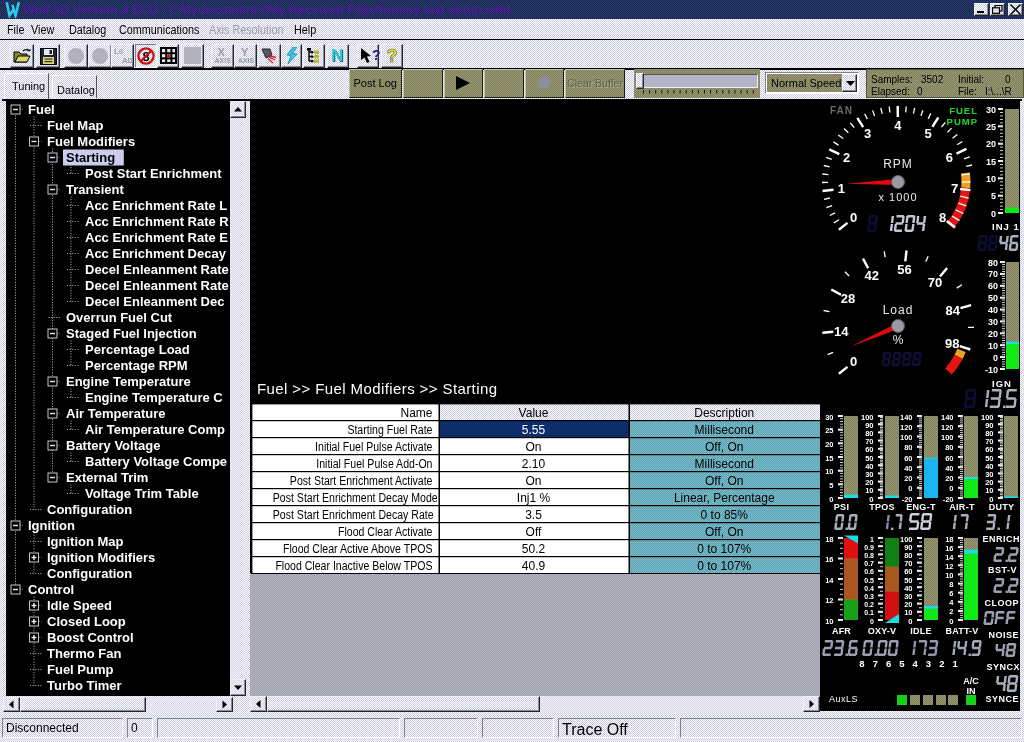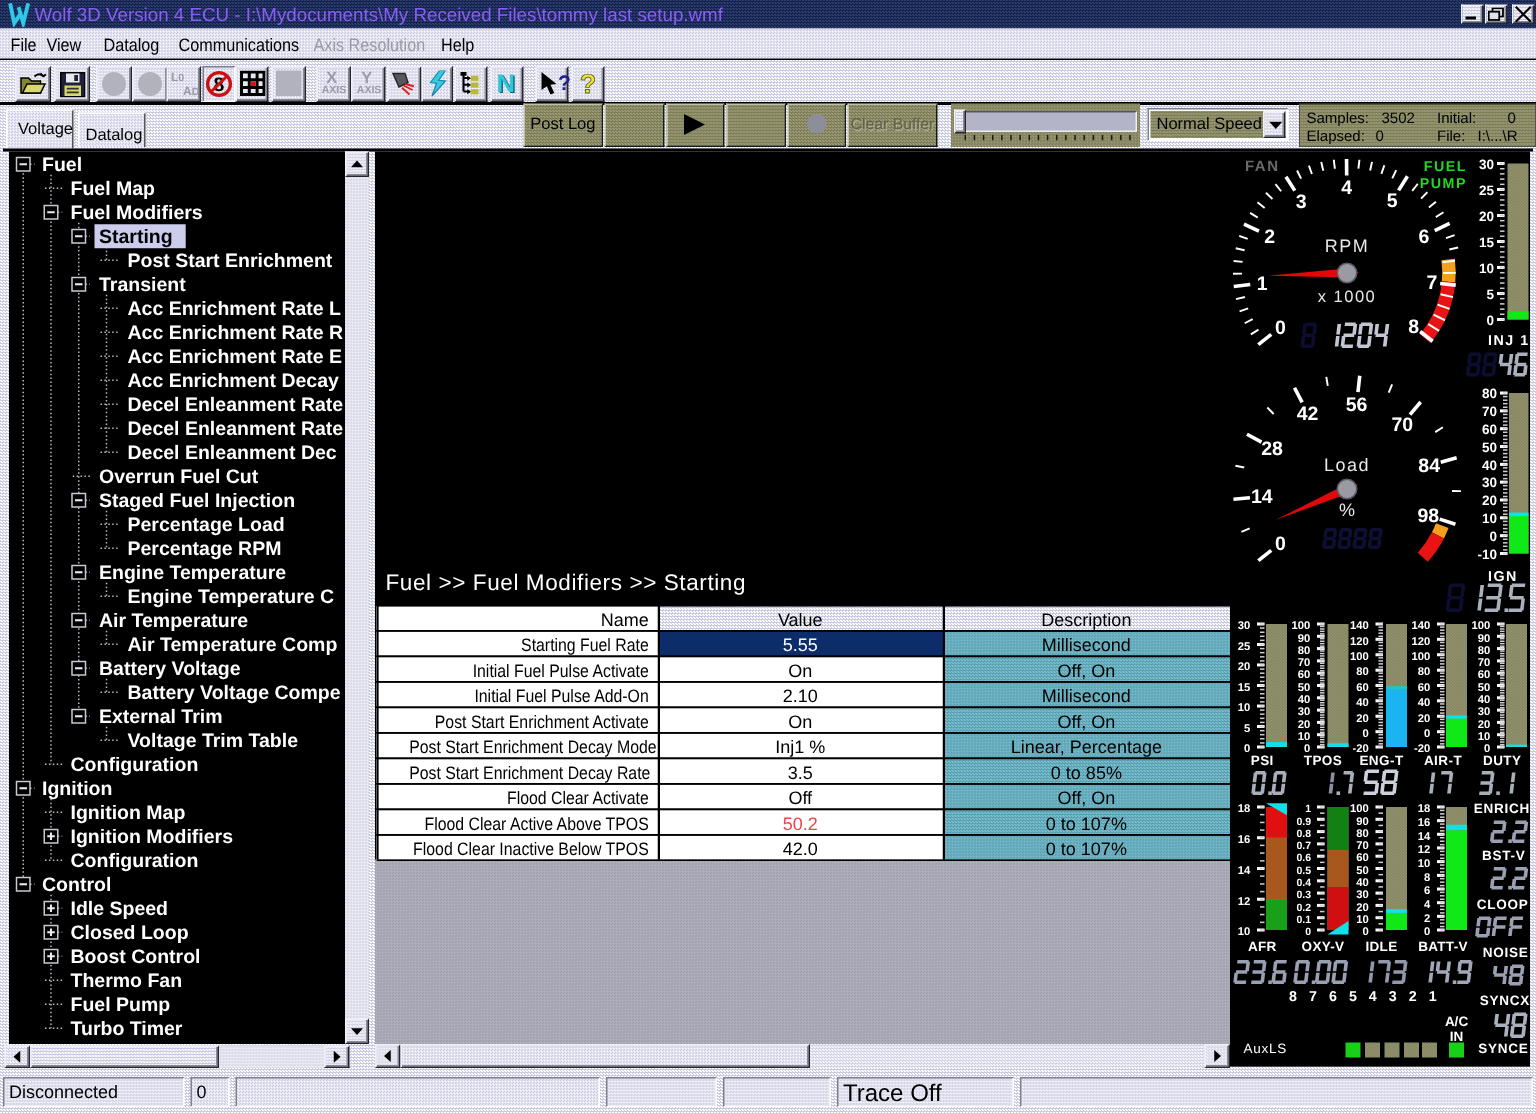--- a/index.html
+++ b/index.html
@@ -19,21 +19,21 @@
 </style></head>
 <body>
 <div class="ab nav" style="left:0;top:0;width:1024px;height:19px"></div>
 <svg class="ab" style="left:5px;top:2px" width="16" height="16" viewBox="0 0 16 16">
 <g stroke="#2ec8e8" stroke-width="2.6" fill="none" stroke-linecap="square">
 <path d="M2 1.5 L4.5 13.5 L7.5 9"></path>
       <path d="M7.8 4 L10.5 13.5 L13.5 1.5"></path>
     </g>
 <path d="M7.5 9 L8.6 6.8" stroke="#2ec8e8" stroke-width="2.2"></path>
   </svg>
-<div class="ab txt" style="left:23px;top:3px;font-size:12.5px;font-weight:normal;color:#8b5cf6;letter-spacing:0px">Wolf 3D Version 4 ECU - I:\Mydocuments\My Received Files\tommy last setup.wmf</div>
+<div class="ab txt" style="left:23px;top:3px;font-size:12.5px;font-weight:bold;color:#4c1d95;letter-spacing:0px">Wolf 3D Version 4 ECU - I:\Mydocuments\My Received Files\tommy last setup.wmf</div>
 <div class="ab lav btn" style="left:974px;top:3px;width:15px;height:13px"></div>
 <div class="ab lav btn" style="left:990px;top:3px;width:15px;height:13px"></div>
 <div class="ab lav btn" style="left:1008px;top:3px;width:15px;height:13px"></div>
 <div class="ab" style="left:977px;top:11px;width:7px;height:2px;background:#000"></div>
 <svg class="ab" style="left:992px;top:5px" width="11" height="9" viewBox="0 0 11 9">
 <rect x="3" y="0.5" width="7" height="5.5" fill="none" stroke="#000" stroke-width="1.2"></rect>
 <rect x="0.5" y="2.8" width="7" height="5.5" fill="#e0e0ea" stroke="#000" stroke-width="1.2"></rect>
   </svg>
 <svg class="ab" style="left:1010px;top:4px" width="11" height="11" viewBox="0 0 11 11">
 <path d="M1 0 L5.5 4.5 L10 0 L11 1 L6.5 5.5 L11 10 L10 11 L5.5 6.5 L1 11 L0 10 L4.5 5.5 L0 1 Z" fill="#000"></path>
@@ -129,21 +129,21 @@
 <text x="13" y="13" font-size="14" font-weight="bold" fill="#202088" font-family="Liberation Sans">?</text>
   </svg>
 <div class="ab lav btn" style="left:380.9px;top:43.5px;width:22px;height:24px"></div>
 <svg class="ab" style="left:383.9px;top:45.5px" width="16" height="20" viewBox="0 0 16 20">
 <text x="8" y="16" font-size="18" font-weight="bold" fill="#e8e832" stroke="#606020" stroke-width="0.6" text-anchor="middle" font-family="Liberation Sans">?</text>
   </svg>
 <div class="ab lav" style="left:0;top:70px;width:1024px;height:28px"></div>
 <div class="ab lav" style="left:4px;top:72.5px;width:45px;height:26px">
     <div class="ab" style="left:0;top:0;width:100%;height:100%;border-left:1px solid #fff;border-top:1px solid #fff;border-right:1px solid #555"></div>
   </div>
-<div class="ab txt" style="left:12px;top:80px;font-size:11px">Voltage</div>
+<div class="ab txt" style="left:12px;top:80px;font-size:11px">Tuning</div>
 <div class="ab lav" style="left:52px;top:75px;width:45px;height:23px">
     <div class="ab" style="left:0;top:0;width:100%;height:100%;border-left:1px solid #fff;border-top:1px solid #fff;border-right:1px solid #555"></div>
   </div>
 <div class="ab txt" style="left:57px;top:84px;font-size:11px">Datalog</div>
 <div class="ab olv obtn" style="left:348.5px;top:69px;width:53.5px;height:28.5px"></div>
 <div class="ab txt" style="left:348.5px;top:77px;width:53.5px;text-align:center;font-size:11px;">Post Log</div>
 <div class="ab olv obtn" style="left:403px;top:69px;width:40px;height:28.5px"></div>
 <div class="ab olv obtn" style="left:444px;top:69px;width:39px;height:28.5px"></div>
 <svg class="ab" style="left:455px;top:76px" width="16" height="14" viewBox="0 0 16 14">
     <path d="M1 0 L15 7 L1 14 Z" fill="#000"></path>
@@ -397,27 +397,27 @@
 <div class="ab" style="left:251px;top:523.0px;width:187.5px;height:16px;background:#fff"></div>
 <div class="ab" style="left:439.5px;top:523.0px;width:189.0px;height:16px;background:#fff"></div>
 <div class="ab teal" style="left:629.5px;top:523.0px;width:190.5px;height:16px"></div>
 <div class="ab txt" style="left:251px;top:525.0px;width:181.5px;text-align:right;font-size:12px;transform:scaleX(0.88);transform-origin:right">Flood Clear Activate</div>
 <div class="ab txt" style="left:438.5px;top:525.0px;width:190.0px;text-align:center;font-size:12px;color:#000">Off</div>
 <div class="ab txt" style="left:628.5px;top:525.0px;width:191.5px;text-align:center;font-size:12px">Off, On</div>
 <div class="ab" style="left:251px;top:540.0px;width:187.5px;height:16px;background:#fff"></div>
 <div class="ab" style="left:439.5px;top:540.0px;width:189.0px;height:16px;background:#fff"></div>
 <div class="ab teal" style="left:629.5px;top:540.0px;width:190.5px;height:16px"></div>
 <div class="ab txt" style="left:251px;top:542.0px;width:181.5px;text-align:right;font-size:12px;transform:scaleX(0.88);transform-origin:right">Flood Clear Active Above TPOS</div>
-<div class="ab txt" style="left:438.5px;top:542.0px;width:190.0px;text-align:center;font-size:12px;color:#ef4444">50.2</div>
+<div class="ab txt" style="left:438.5px;top:542.0px;width:190.0px;text-align:center;font-size:12px;color:#000000">50.2</div>
 <div class="ab txt" style="left:628.5px;top:542.0px;width:191.5px;text-align:center;font-size:12px">0 to 107%</div>
 <div class="ab" style="left:251px;top:557.0px;width:187.5px;height:16px;background:#fff"></div>
 <div class="ab" style="left:439.5px;top:557.0px;width:189.0px;height:16px;background:#fff"></div>
 <div class="ab teal" style="left:629.5px;top:557.0px;width:190.5px;height:16px"></div>
 <div class="ab txt" style="left:251px;top:559.0px;width:181.5px;text-align:right;font-size:12px;transform:scaleX(0.88);transform-origin:right">Flood Clear Inactive Below TPOS</div>
-<div class="ab txt" style="left:438.5px;top:559.0px;width:190.0px;text-align:center;font-size:12px;color:#000">42.0</div>
+<div class="ab txt" style="left:438.5px;top:559.0px;width:190.0px;text-align:center;font-size:12px;color:#000">40.9</div>
 <div class="ab txt" style="left:628.5px;top:559.0px;width:191.5px;text-align:center;font-size:12px">0 to 107%</div>
 <svg class="ab" style="left:251px;top:403px" width="570" height="171">
     <rect x="0" y="0" width="570" height="1.4" fill="#000"></rect>
     <rect x="0" y="17.0" width="570" height="1.2" fill="#000"></rect>
     <rect x="0" y="34.0" width="570" height="1.2" fill="#000"></rect>
     <rect x="0" y="51.0" width="570" height="1.2" fill="#000"></rect>
     <rect x="0" y="68.0" width="570" height="1.2" fill="#000"></rect>
     <rect x="0" y="85.0" width="570" height="1.2" fill="#000"></rect>
     <rect x="0" y="102.0" width="570" height="1.2" fill="#000"></rect>
     <rect x="0" y="119.0" width="570" height="1.2" fill="#000"></rect>

